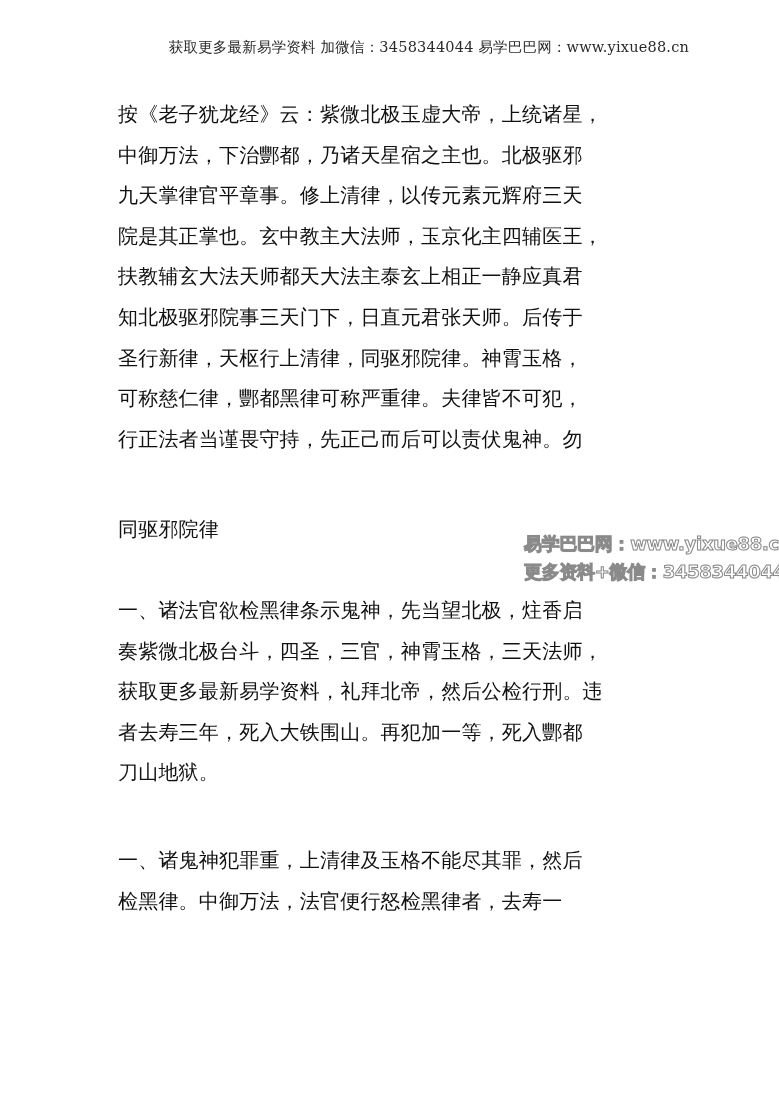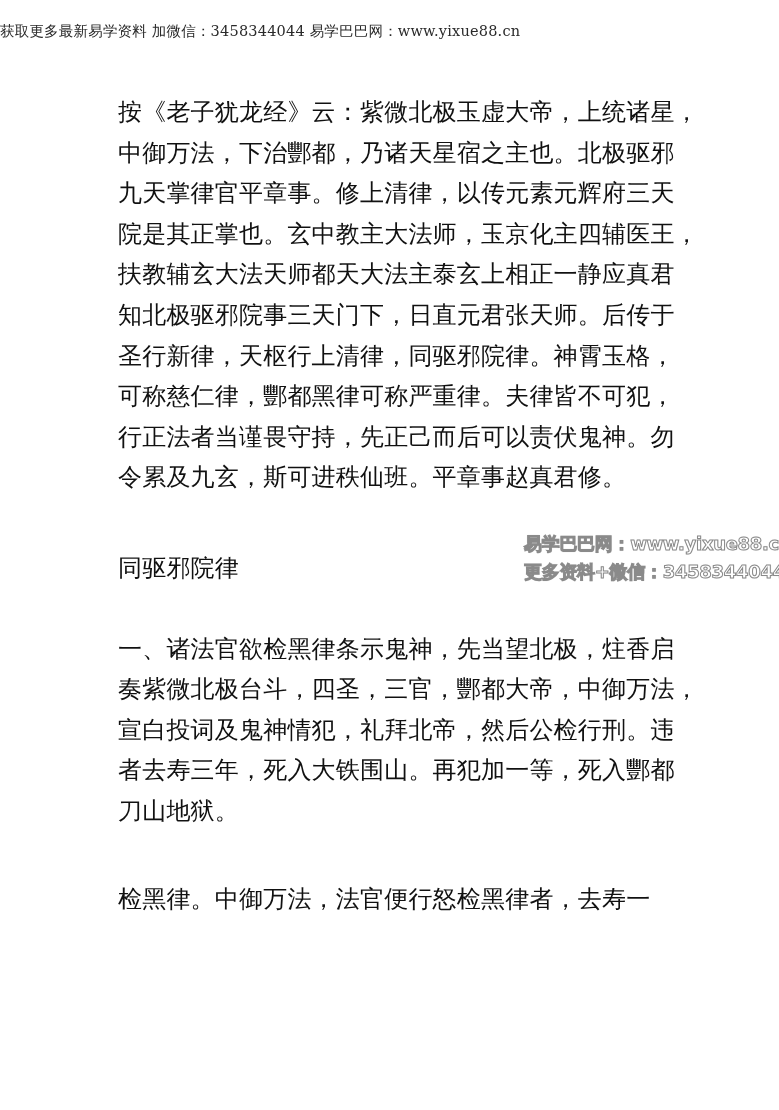--- a/index.html
+++ b/index.html
@@ -9,37 +9,37 @@
     }
     body {
       width: 779px;
       height: 1110px;
       position: relative;
       overflow: hidden;
     }
     .page-header {
       position: absolute;
       left: 0;
-      top: 20px;
+      top: 36px;
       width: 689px;
-      text-align: left;
+      text-align: right;
       font-family: "DejaVu Serif", "Liberation Serif", serif;
       font-size: 14.5px;
       line-height: 22px;
       color: #2a2a2a;
       white-space: nowrap;
       letter-spacing: 0.2px;
     }
     .content {
       position: absolute;
       left: 118px;
       top: 94px;
       width: 562px;
-      font-family: Liberation Mono, monospace;
-      font-size: 24px;
+      font-family: Liberation Sans, sans-serif;
+      font-size: 20px;
       line-height: 40.6px;
       color: #111111;
     }
     .content p {
       margin: 0;
       padding: 0;
       text-align: justify;
     }
     .line {
       display: block;
@@ -74,36 +74,36 @@
   <p>
     <span class="line">按《老子犹龙经》云：紫微北极玉虚大帝，上统诸星，</span>
     <span class="line">中御万法，下治酆都，乃诸天星宿之主也。北极驱邪</span>
     <span class="line">九天掌律官平章事。修上清律，以传元素元辉府三天</span>
     <span class="line">院是其正掌也。玄中教主大法师，玉京化主四辅医王，</span>
     <span class="line">扶教辅玄大法天师都天大法主泰玄上相正一静应真君</span>
     <span class="line">知北极驱邪院事三天门下，日直元君张天师。后传于</span>
     <span class="line">圣行新律，天枢行上清律，同驱邪院律。神霄玉格，</span>
     <span class="line">可称慈仁律，酆都黑律可称严重律。夫律皆不可犯，</span>
     <span class="line">行正法者当谨畏守持，先正己而后可以责伏鬼神。勿</span>
-    <span class="line">令累及九玄，斯可进秩仙班。平章事赵真君修。</span>
   </p>
   <div class="gap-1"></div>
   <p>
     <span class="line">同驱邪院律</span>
   </p>
   <div class="gap-2"></div>
   <p>
     <span class="line">一、诸法官欲检黑律条示鬼神，先当望北极，炷香启</span>
-    <span class="line">奏紫微北极台斗，四圣，三官，酆都大帝，中御万法，</span>
-    <span class="line">宣白投词及鬼神情犯，礼拜北帝，然后公检行刑。违</span>
+    <span class="line">奏紫微北极台斗，四圣，三官，神霄玉格，三天法师，</span>
+    <span class="line">获取更多最新易学资料，礼拜北帝，然后公检行刑。违</span>
     <span class="line">者去寿三年，死入大铁围山。再犯加一等，死入酆都</span>
     <span class="line">刀山地狱。</span>
   </p>
   <div class="gap-3"></div>
   <p>
+    <span class="line">一、诸鬼神犯罪重，上清律及玉格不能尽其罪，然后</span>
     <span class="line">检黑律。中御万法，法官便行怒检黑律者，去寿一</span>
   </p>
 </div>
 
 <div class="watermark">
   <div>易学巴巴网：www.yixue88.cn</div>
   <div>更多资料+微信：3458344044</div>
 </div>
 
 </body></html>

